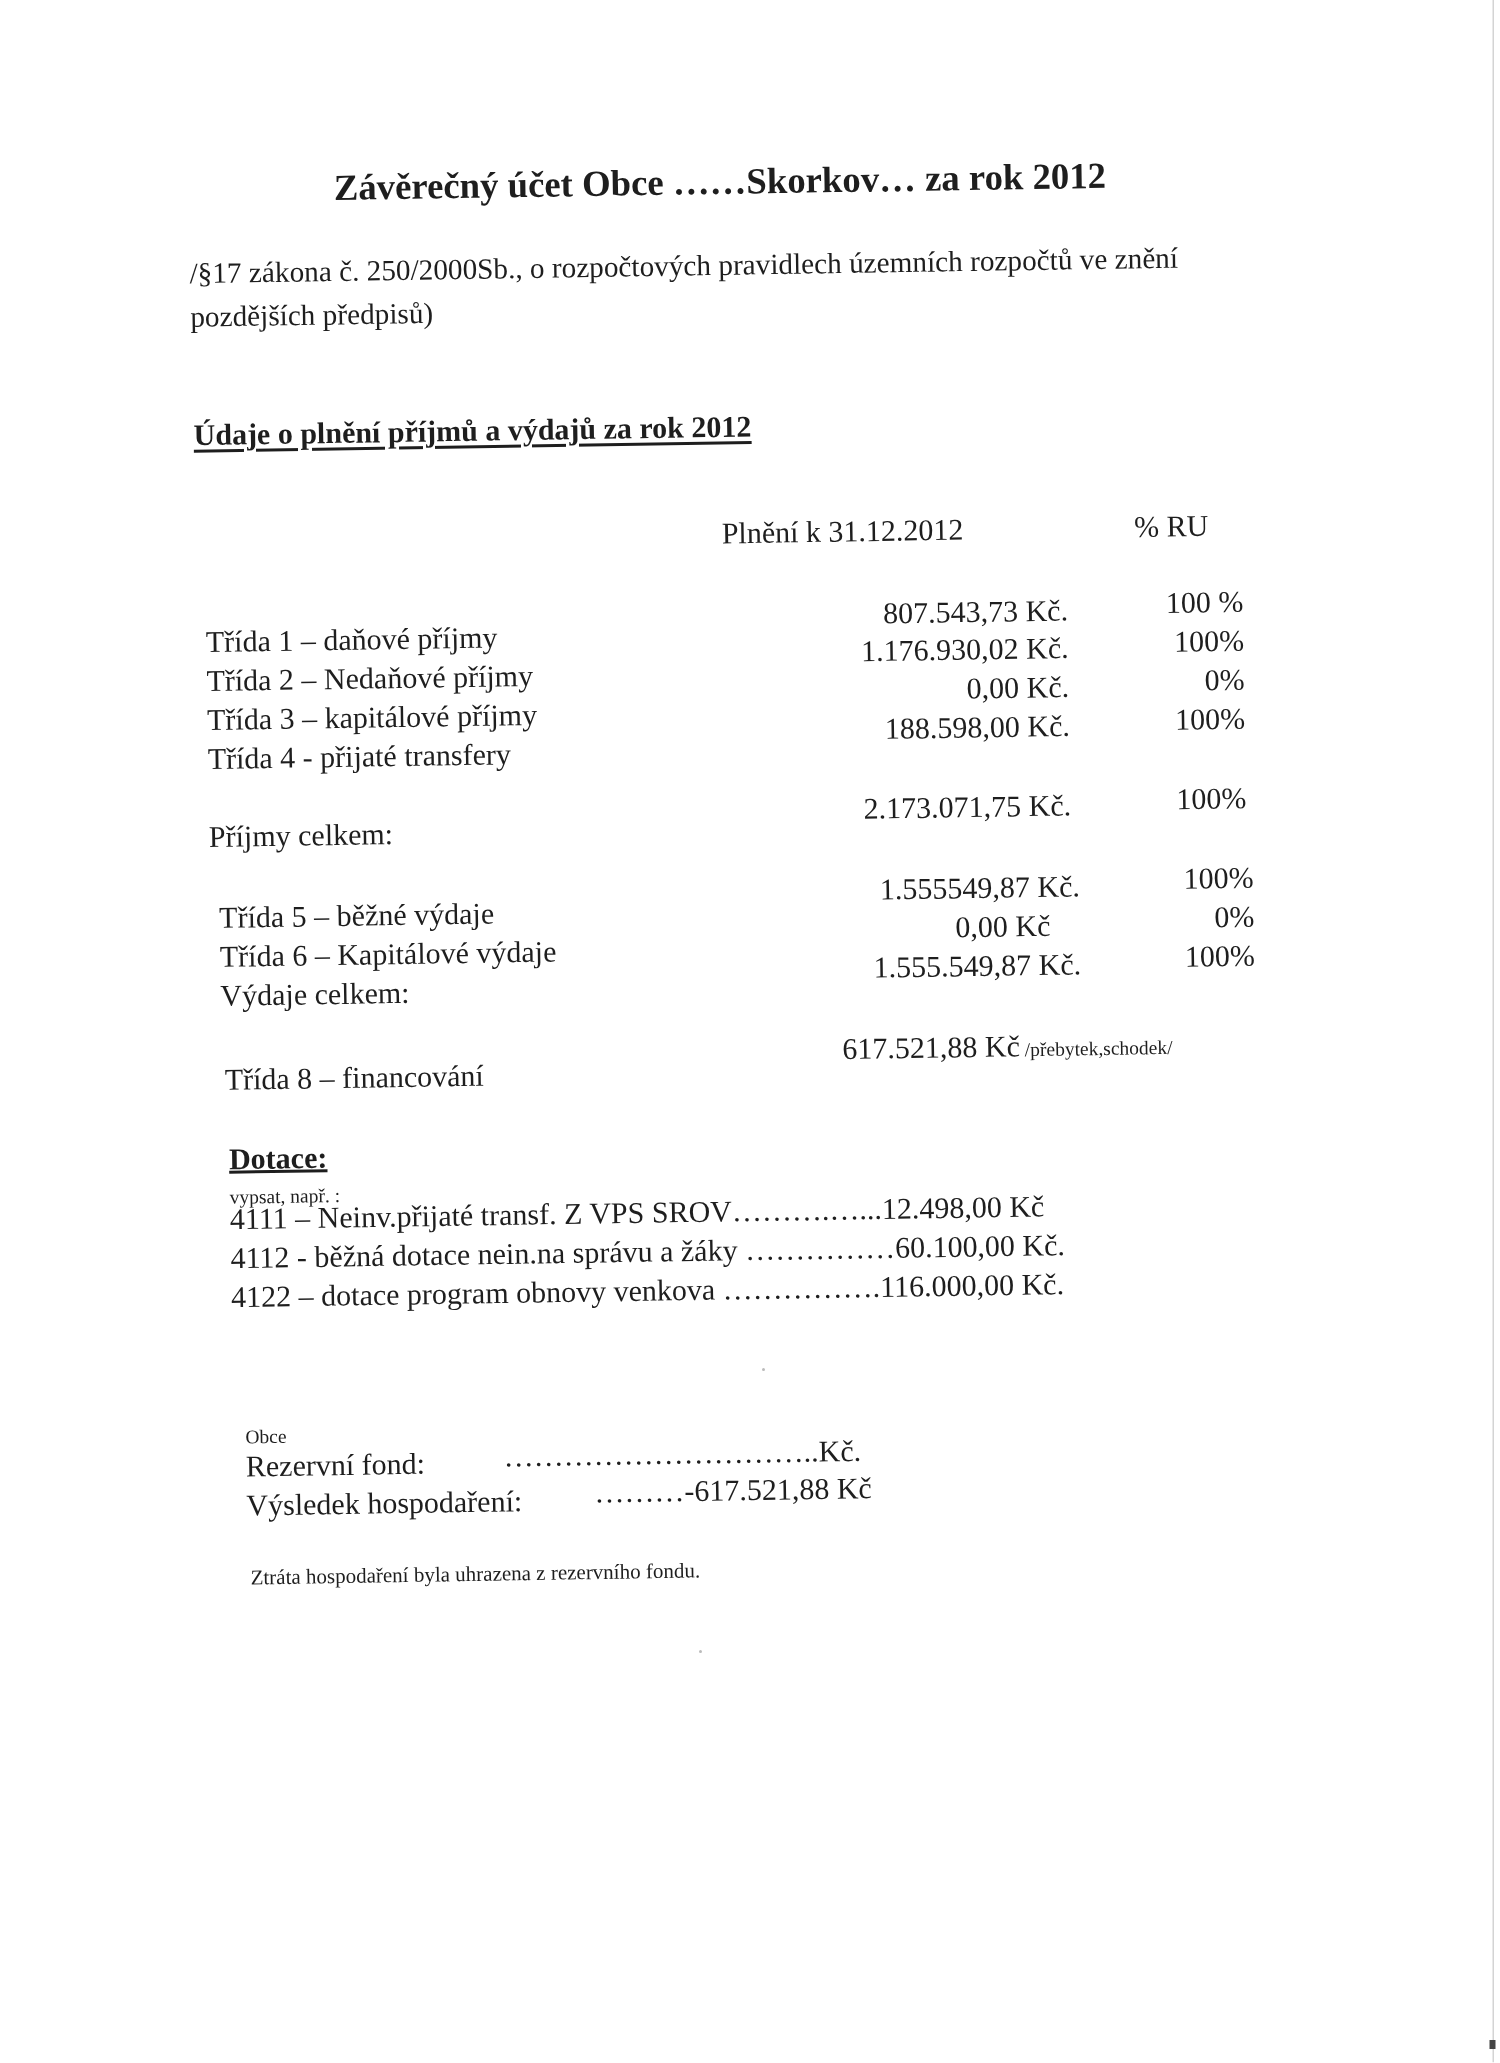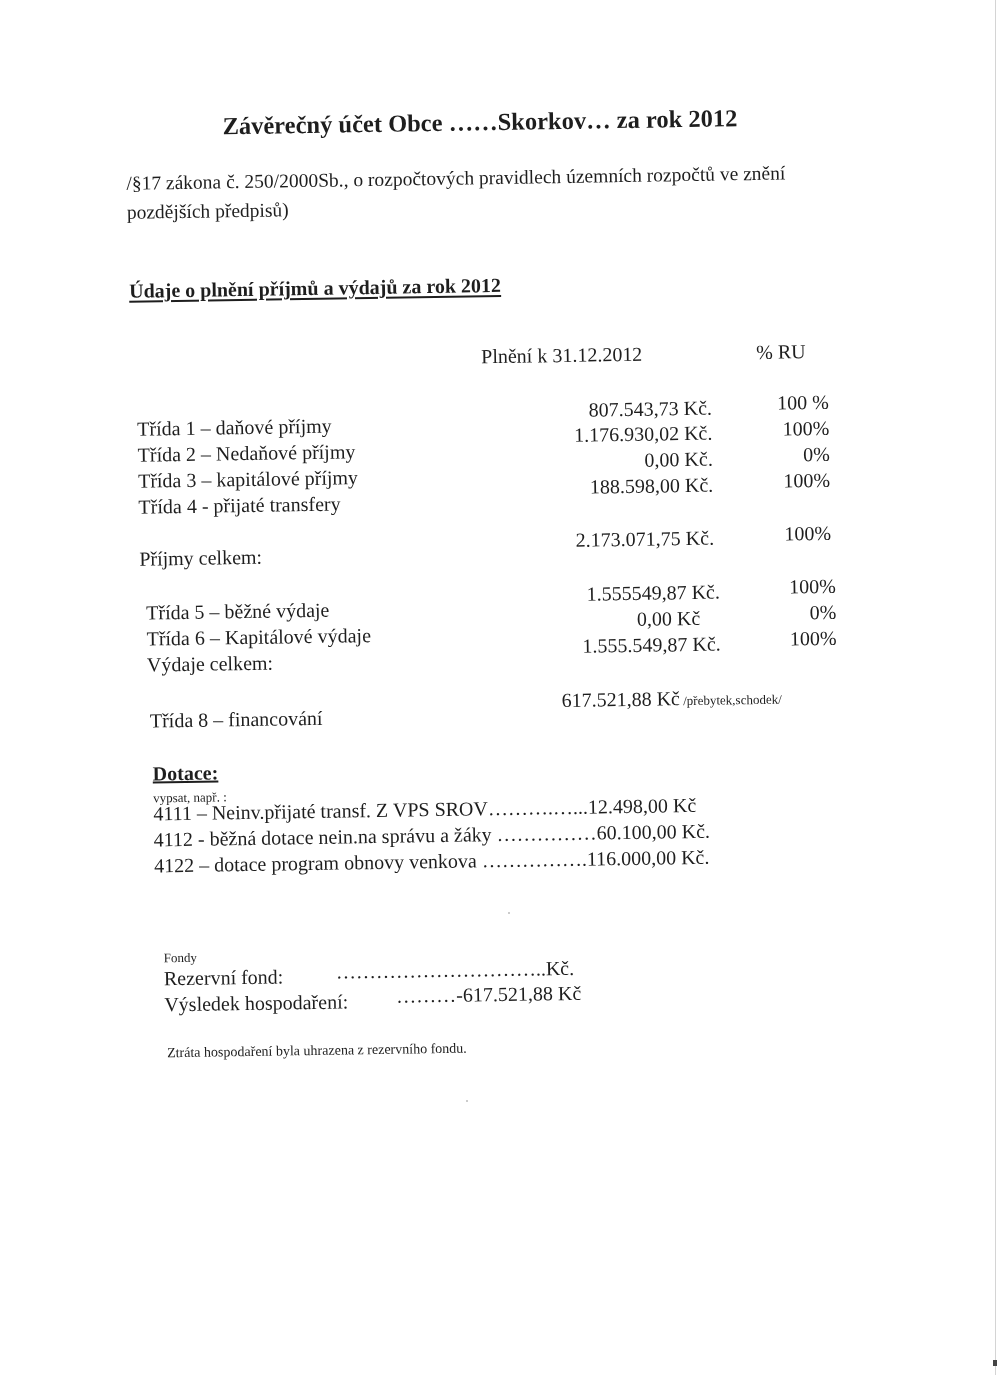--- a/index.html
+++ b/index.html
@@ -74,21 +74,21 @@
   <div class="abs" style="left:560px; top:690px; font-size:20px;">
     <span>617.521,88 Kč</span><span class="note-small"> /přebytek,schodek/</span>
   </div>
 
   <div class="abs" style="left:150px; top:757px; font-size:20px; font-weight:bold; text-decoration:underline;">Dotace:</div>
   <div class="abs small" style="left:150px; top:785px;">vypsat, např. :</div>
   <div class="abs dot-row" style="left:150px; top:797px;">4111 – Neinv.přijaté transf. Z VPS SROV……….…...12.498,00 Kč</div>
   <div class="abs dot-row" style="left:150px; top:823px;">4112  - běžná dotace nein.na správu a žáky  ……………60.100,00 Kč.</div>
   <div class="abs dot-row" style="left:150px; top:849px;">4122 – dotace program obnovy venkova …………….116.000,00 Kč.</div>
 
-  <div class="abs small" style="left:158px; top:945px;">Fondy</div>
+  <div class="abs small" style="left:158px; top:945px;">Obce</div>
   <div class="abs" style="left:158px; top:962px; font-size:20px;">Rezervní fond:</div>
   <div class="abs" style="left:330px; top:958px; font-size:20px;">…………………………..Kč.</div>
   <div class="abs" style="left:158px; top:988px; font-size:20px;">Výsledek hospodaření:</div>
   <div class="abs" style="left:390px; top:983px; font-size:20px;">………-617.521,88 Kč</div>
 
   <div class="abs" style="left:160px; top:1040px; font-size:14px;">Ztráta hospodaření  byla uhrazena z rezervního fondu.</div>
 </div>
 
 <div class="speck" style="left:508px; top:912px;"></div>
 <div class="speck" style="left:466px; top:1100px;"></div>

